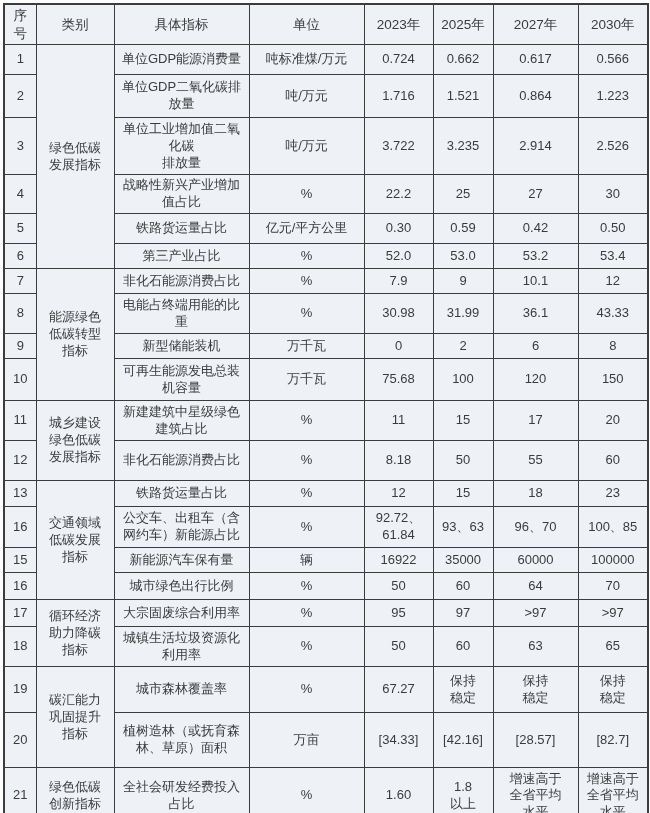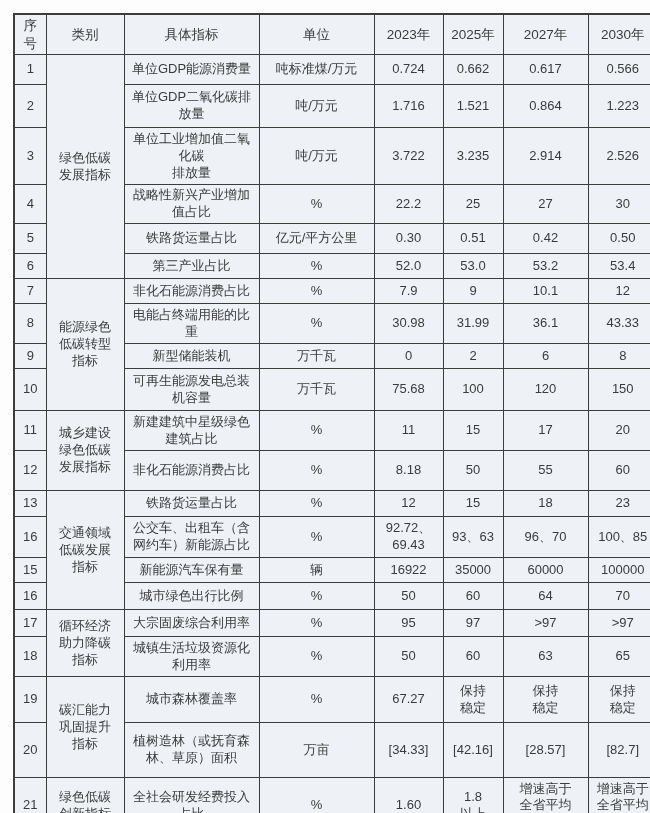--- a/index.html
+++ b/index.html
@@ -5,21 +5,21 @@
   html, body {
     margin: 0;
     padding: 0;
     background: #fdfdfd;
     font-family: "Liberation Sans", "DejaVu Sans", sans-serif;
   }
   .page {
     width: 650px;
     height: 813px;
     box-sizing: border-box;
-    padding: 13px;
+    padding: 3px;
     background: #fdfdfd;
     overflow: hidden;
   }
   table.indicator-table {
     border-collapse: collapse;
     table-layout: fixed;
     width: 644px;
     border: 2px solid #3c3c3c;
     background: #eef2f7;
   }
@@ -105,21 +105,21 @@
           <td>22.2</td>
           <td>25</td>
           <td>27</td>
           <td>30</td>
         </tr>
         <tr style="height: 30px;">
           <td>5</td>
           <td>铁路货运量占比</td>
           <td>亿元/平方公里</td>
           <td>0.30</td>
-          <td>0.51</td>
+          <td>0.59</td>
           <td>0.42</td>
           <td>0.50</td>
         </tr>
         <tr style="height: 25px;">
           <td>6</td>
           <td>第三产业占比</td>
           <td>%</td>
           <td>52.0</td>
           <td>53.0</td>
           <td>53.2</td>
@@ -195,21 +195,21 @@
           <td>12</td>
           <td>15</td>
           <td>18</td>
           <td>23</td>
         </tr>
         <tr style="height: 41px;">
           <td>16</td>
           <td>公交车、出租车（含网约车）新能源占比</td>
           <td>%</td>
           <td>92.72、
-69.43</td>
+61.84</td>
           <td>93、63</td>
           <td>96、70</td>
           <td>100、85</td>
         </tr>
         <tr style="height: 25px;">
           <td>15</td>
           <td>新能源汽车保有量</td>
           <td>辆</td>
           <td>16922</td>
           <td>35000</td>

